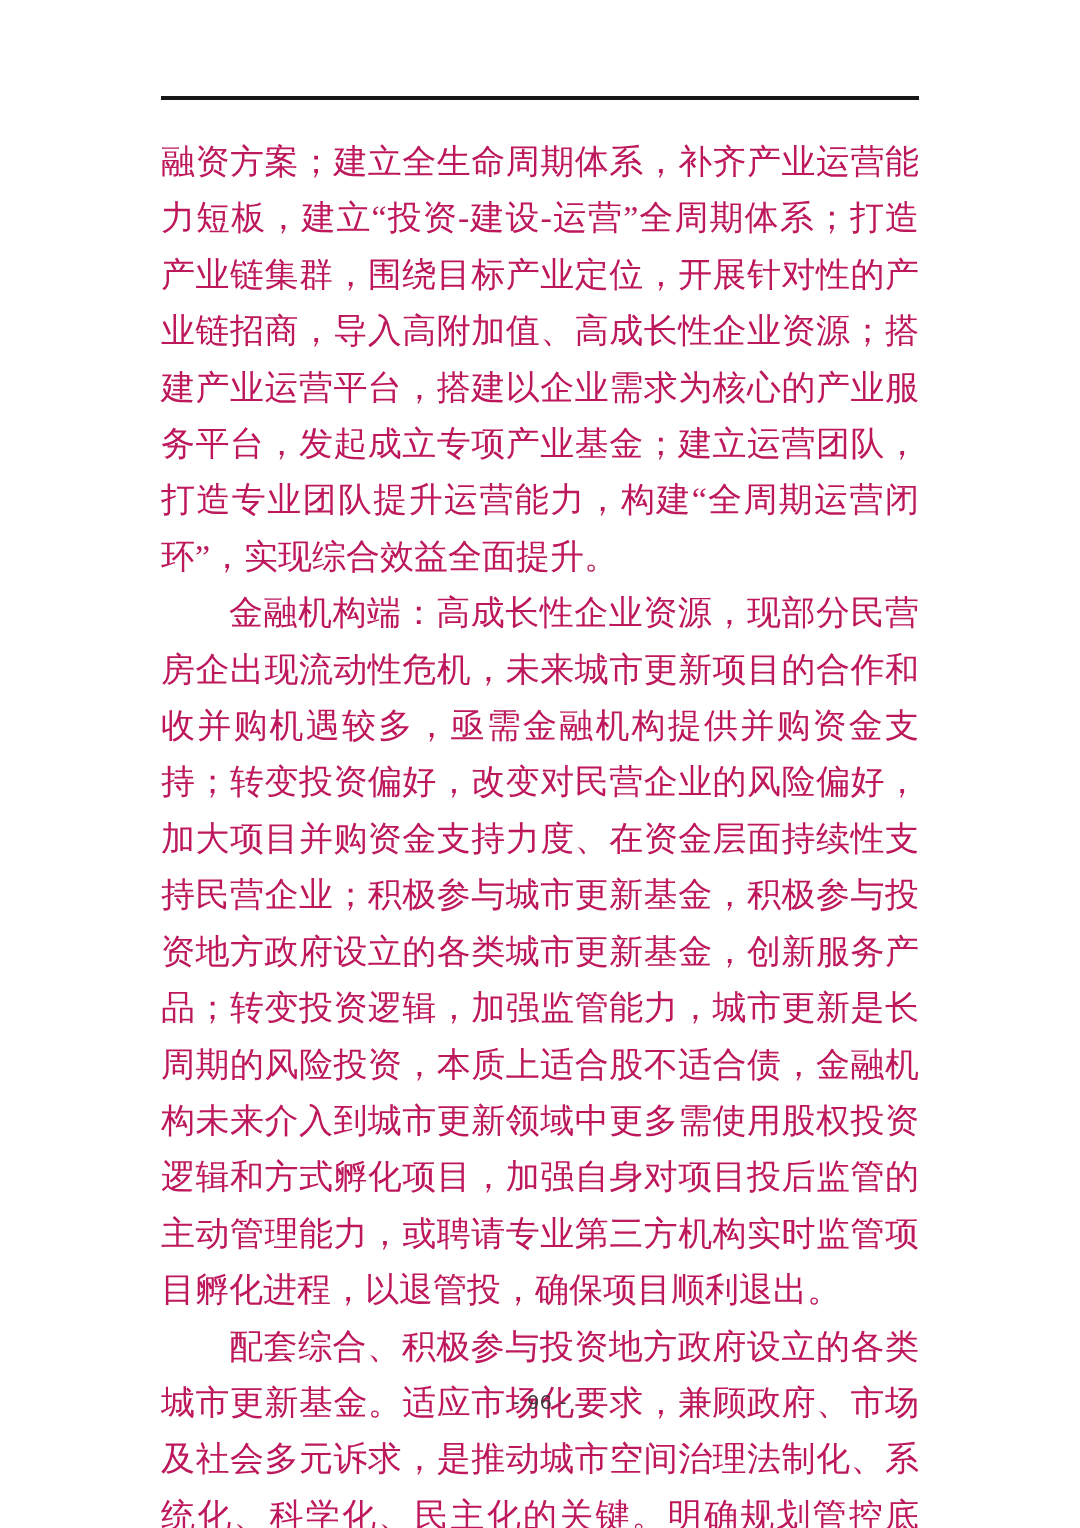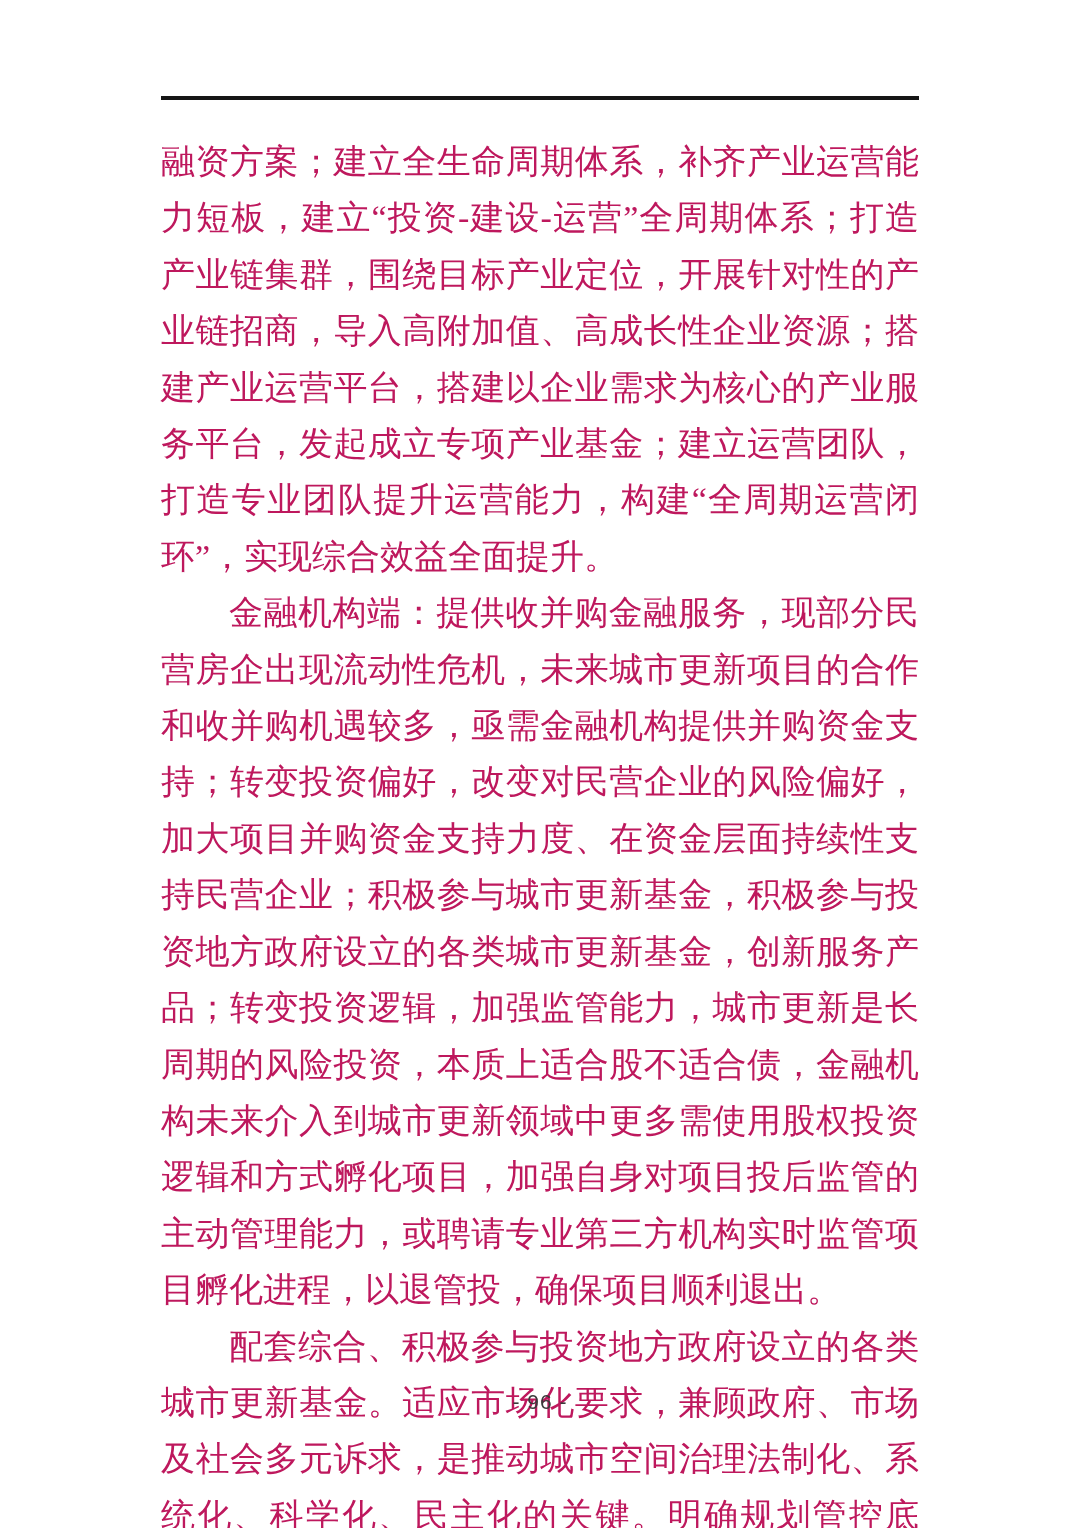--- a/index.html
+++ b/index.html
@@ -58,19 +58,19 @@
 </style>
 </head>
 <body>
 
 <div class="page">
 
   <div class="header-rule"></div>
 
   <div class="content">
     <p class="para no-indent">融资方案；建立全生命周期体系，补齐产业运营能力短板，建立“投资-建设-运营”全周期体系；打造产业链集群，围绕目标产业定位，开展针对性的产业链招商，导入高附加值、高成长性企业资源；搭建产业运营平台，搭建以企业需求为核心的产业服务平台，发起成立专项产业基金；建立运营团队，打造专业团队提升运营能力，构建“全周期运营闭环”，实现综合效益全面提升。</p>
-    <p class="para">金融机构端：提供收并购金融服务，现部分民营房企出现流动性危机，未来城市更新项目的合作和收并购机遇较多，亟需金融机构提供并购资金支持；转变投资偏好，改变对民营企业的风险偏好，加大项目并购资金支持力度、在资金层面持续性支持民营企业；积极参与城市更新基金，积极参与投资地方政府设立的各类城市更新基金，创新服务产品；转变投资逻辑，加强监管能力，城市更新是长周期的风险投资，本质上适合股不适合债，金融机构未来介入到城市更新领域中更多需使用股权投资逻辑和方式孵化项目，加强自身对项目投后监管的主动管理能力，或聘请专业第三方机构实时监管项目孵化进程，以退管投，确保项目顺利退出。</p>
+    <p class="para">金融机构端：高成长性企业资源，现部分民营房企出现流动性危机，未来城市更新项目的合作和收并购机遇较多，亟需金融机构提供并购资金支持；转变投资偏好，改变对民营企业的风险偏好，加大项目并购资金支持力度、在资金层面持续性支持民营企业；积极参与城市更新基金，积极参与投资地方政府设立的各类城市更新基金，创新服务产品；转变投资逻辑，加强监管能力，城市更新是长周期的风险投资，本质上适合股不适合债，金融机构未来介入到城市更新领域中更多需使用股权投资逻辑和方式孵化项目，加强自身对项目投后监管的主动管理能力，或聘请专业第三方机构实时监管项目孵化进程，以退管投，确保项目顺利退出。</p>
     <p class="para">配套综合、积极参与投资地方政府设立的各类城市更新基金。适应市场化要求，兼顾政府、市场及社会多元诉求，是推动城市空间治理法制化、系统化、科学化、民主化的关键。明确规划管控底线、加强历史用地处理、注重更新利益共享及充分沟通协商。梳理优化现有城市更新流程，通过增加评估核查、规划研究、建筑验证、</p>
   </div>
 
   <div class="footer">- 96 -</div>
 
 </div>
 
 </body></html>

